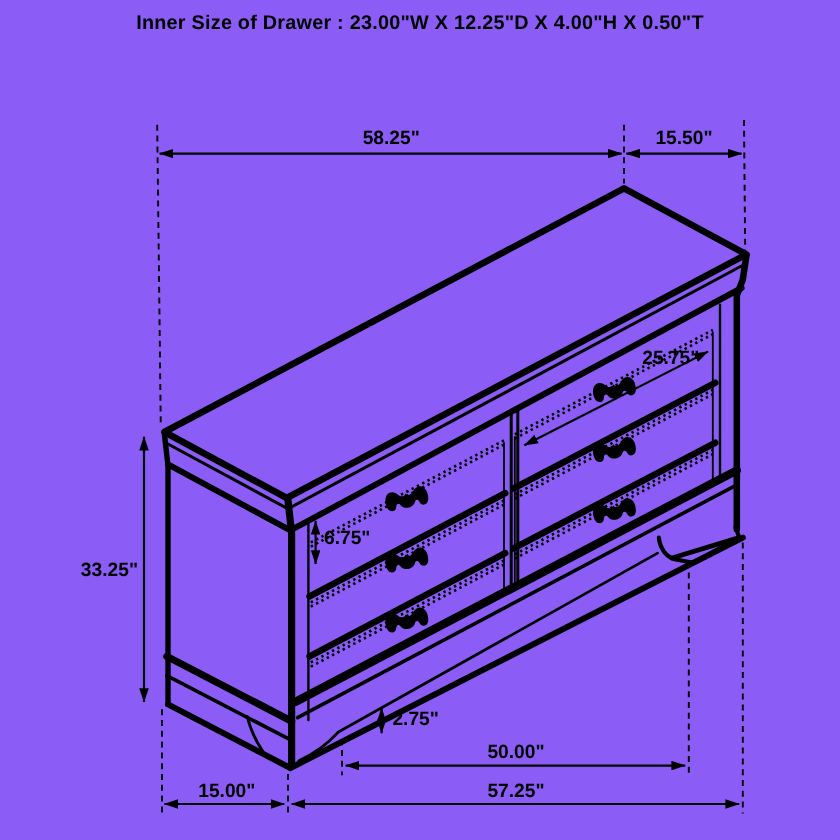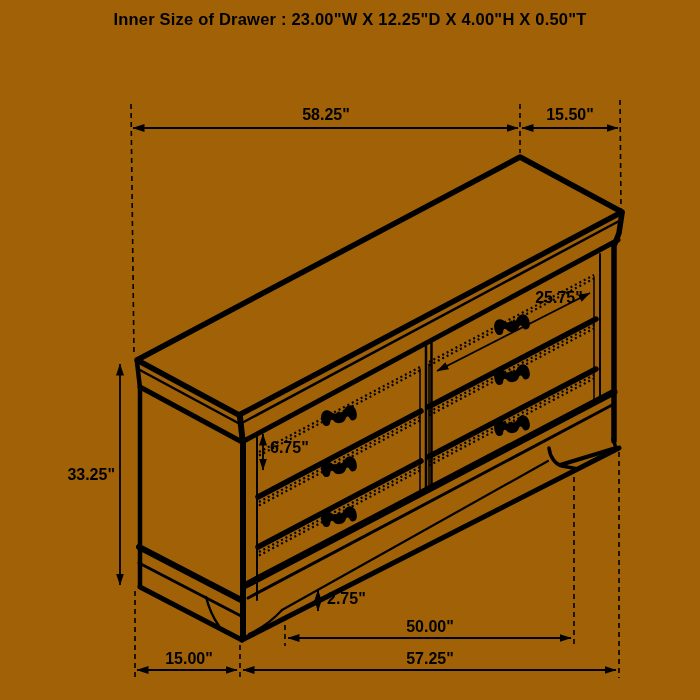--- a/index.html
+++ b/index.html
@@ -1,16 +1,16 @@
 <!DOCTYPE html>
 <html><head>
 <meta charset="utf-8">
 <style>
   html,body{margin:0;padding:0;background:#ffffff;}
-  .stage{position:relative;width:700px;height:700px;background:#a16207;overflow:hidden;
+  .stage{position:relative;width:700px;height:700px;background:#8b5cf6;overflow:hidden;
          font-family:"Liberation Sans",sans-serif;}
   .title{position:absolute;top:10px;left:0;width:700px;text-align:center;
          font-size:16.5px;font-weight:bold;color:#000;letter-spacing:0.2px;}
   svg{position:absolute;top:0;left:0;}
   .dim-label{font-family:"Liberation Sans",sans-serif;font-size:16px;font-weight:bold;fill:#000;}
   .outline{fill:none;stroke:#000;stroke-linecap:round;stroke-linejoin:round;}
   .dashed{stroke:#000;stroke-width:1.6;stroke-dasharray:5 4;fill:none;}
   .dim{stroke:#000;stroke-width:1.8;fill:none;}
   .dotted{stroke:#000;stroke-width:2.2;stroke-dasharray:2 3;fill:none;}
 </style>

